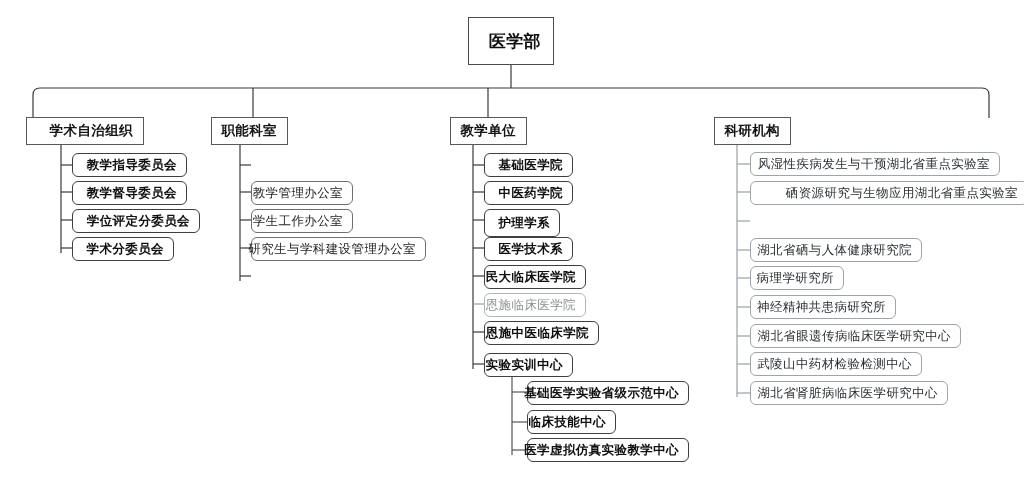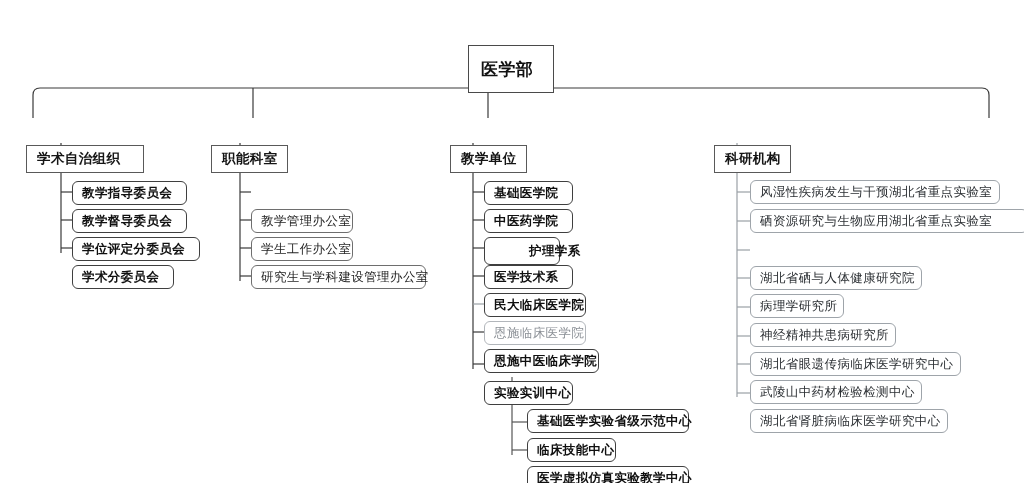--- a/index.html
+++ b/index.html
@@ -38,25 +38,24 @@
   .wire-dark  { stroke: #3a3a3a; }
   .wire-mid   { stroke: #555555; }
   .wire-light { stroke: #9aa0a6; }
 
   
   .node {
     position: absolute;
     box-sizing: border-box;
     display: flex;
     align-items: center;
-    justify-content: flex-start;
+    justify-content: flex-end;
     white-space: nowrap;
     background: #ffffff;
     letter-spacing: 0.4px;
-    margin-top: 28px;
   }
 
   
   .node.root {
     border: 1.6px solid #4a4a4a;
     border-radius: 0;
     font-size: 17px;
     font-weight: 600;
     color: #111111;
     padding: 0 12px;

